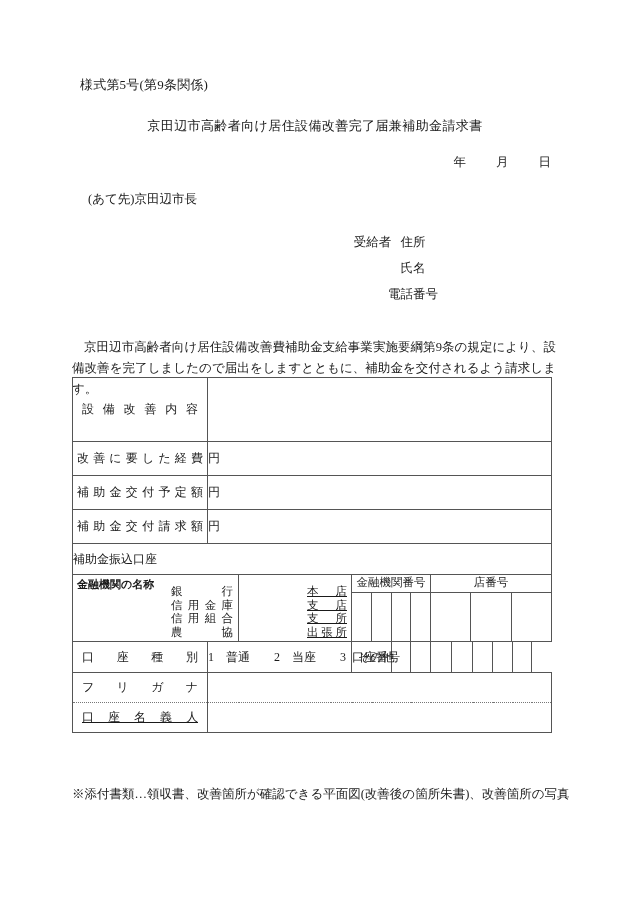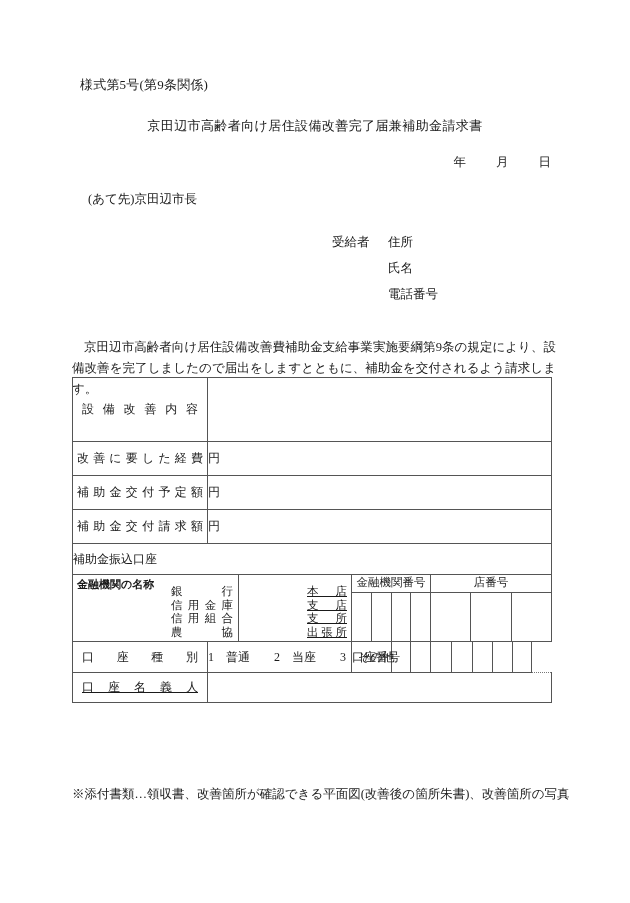--- a/index.html
+++ b/index.html
@@ -58,21 +58,21 @@
   }
 
   
   .recipient {
     position: absolute;
     left: 332px;
     top: 229px;
     font-size: 12.5px;
     line-height: 26px;
   }
-  .recipient .rrow { white-space: nowrap; }
+  .recipient .rrow { white-space: nowrap; text-align: center; }
   .recipient .rlabel {
     display: inline-block;
     width: 56px;
   }
 
   
   .body-text {
     position: absolute;
     left: 72px;
     top: 337px;
@@ -333,20 +333,26 @@
       <td colspan="2" class="lbl">口座番号</td>
       <td></td>
       <td></td>
       <td></td>
       <td></td>
       <td></td>
       <td></td>
       <td></td>
     </tr>
 
+    <tr>
+      <td class="lbl dotted-bottom" style="height:29px">
+        <span class="spread">フリガナ</span>
+      </td>
+      <td colspan="14" class="dotted-bottom"></td>
+    </tr>
 
     <tr>
       <td class="lbl dotted-top" style="height:29px">
         <span class="spread">口座名義人</span>
       </td>
       <td colspan="14" class="dotted-top"></td>
     </tr>
   </tbody>
     </table>
 

